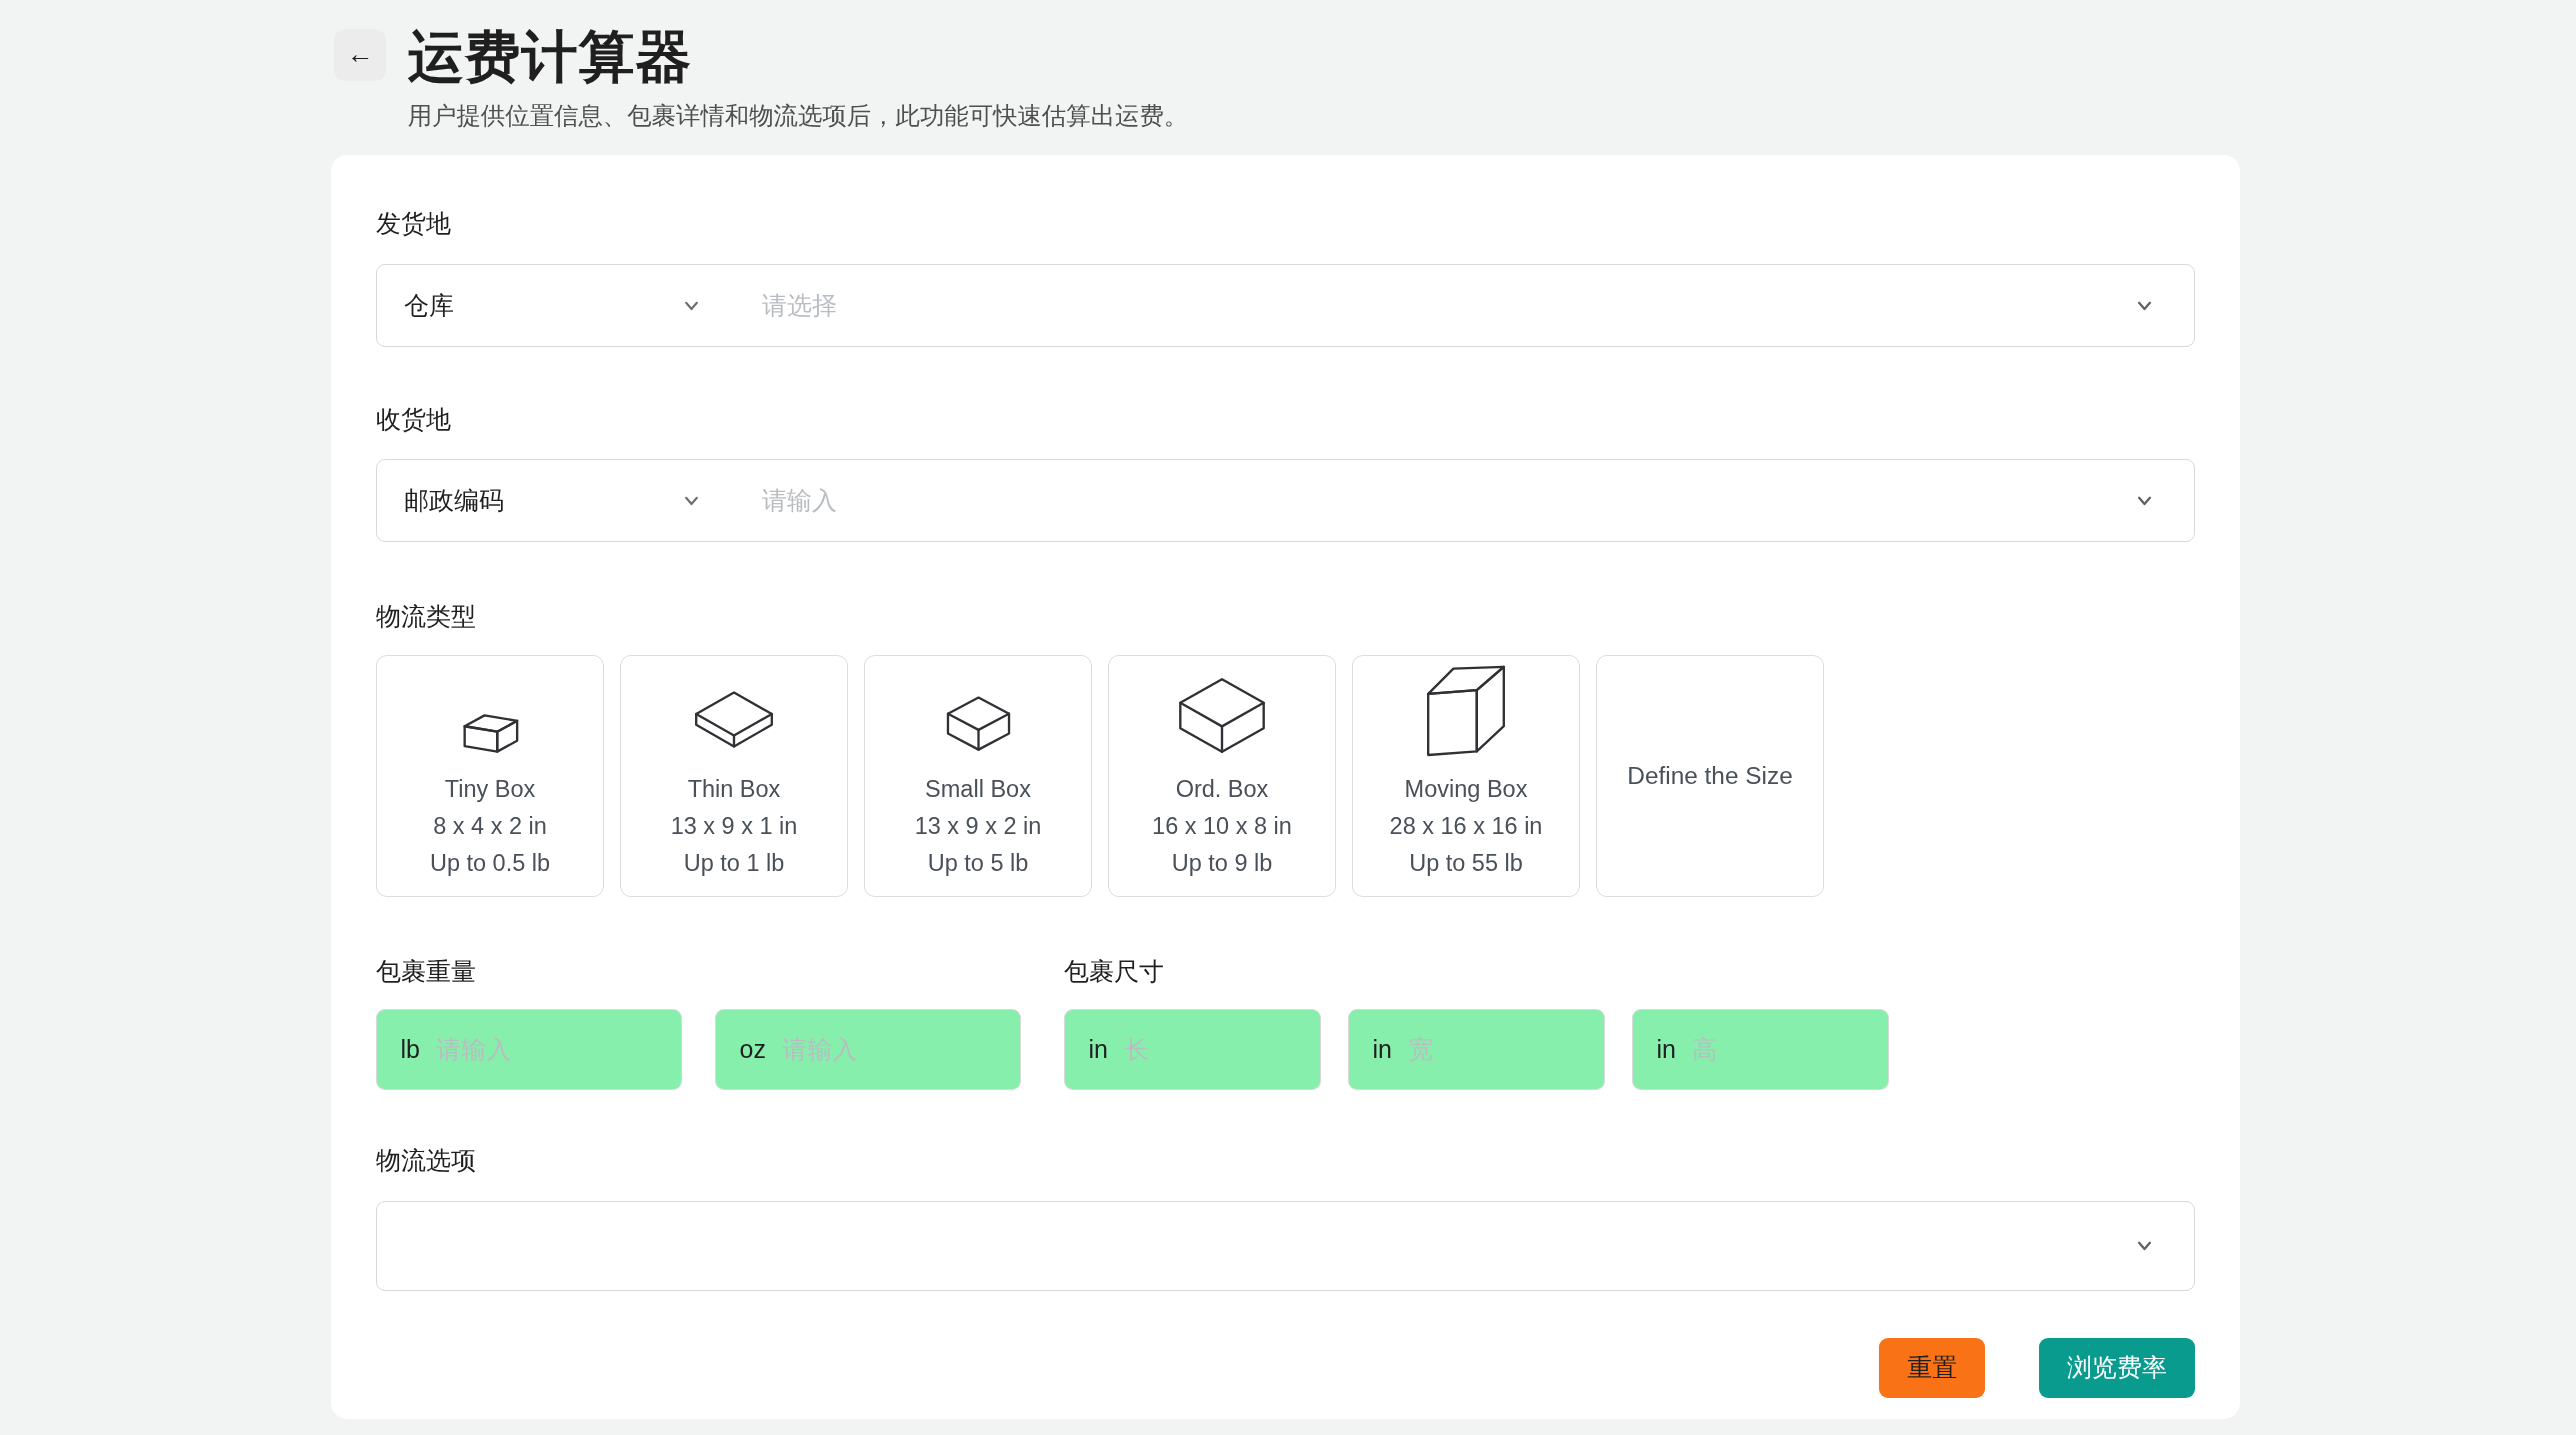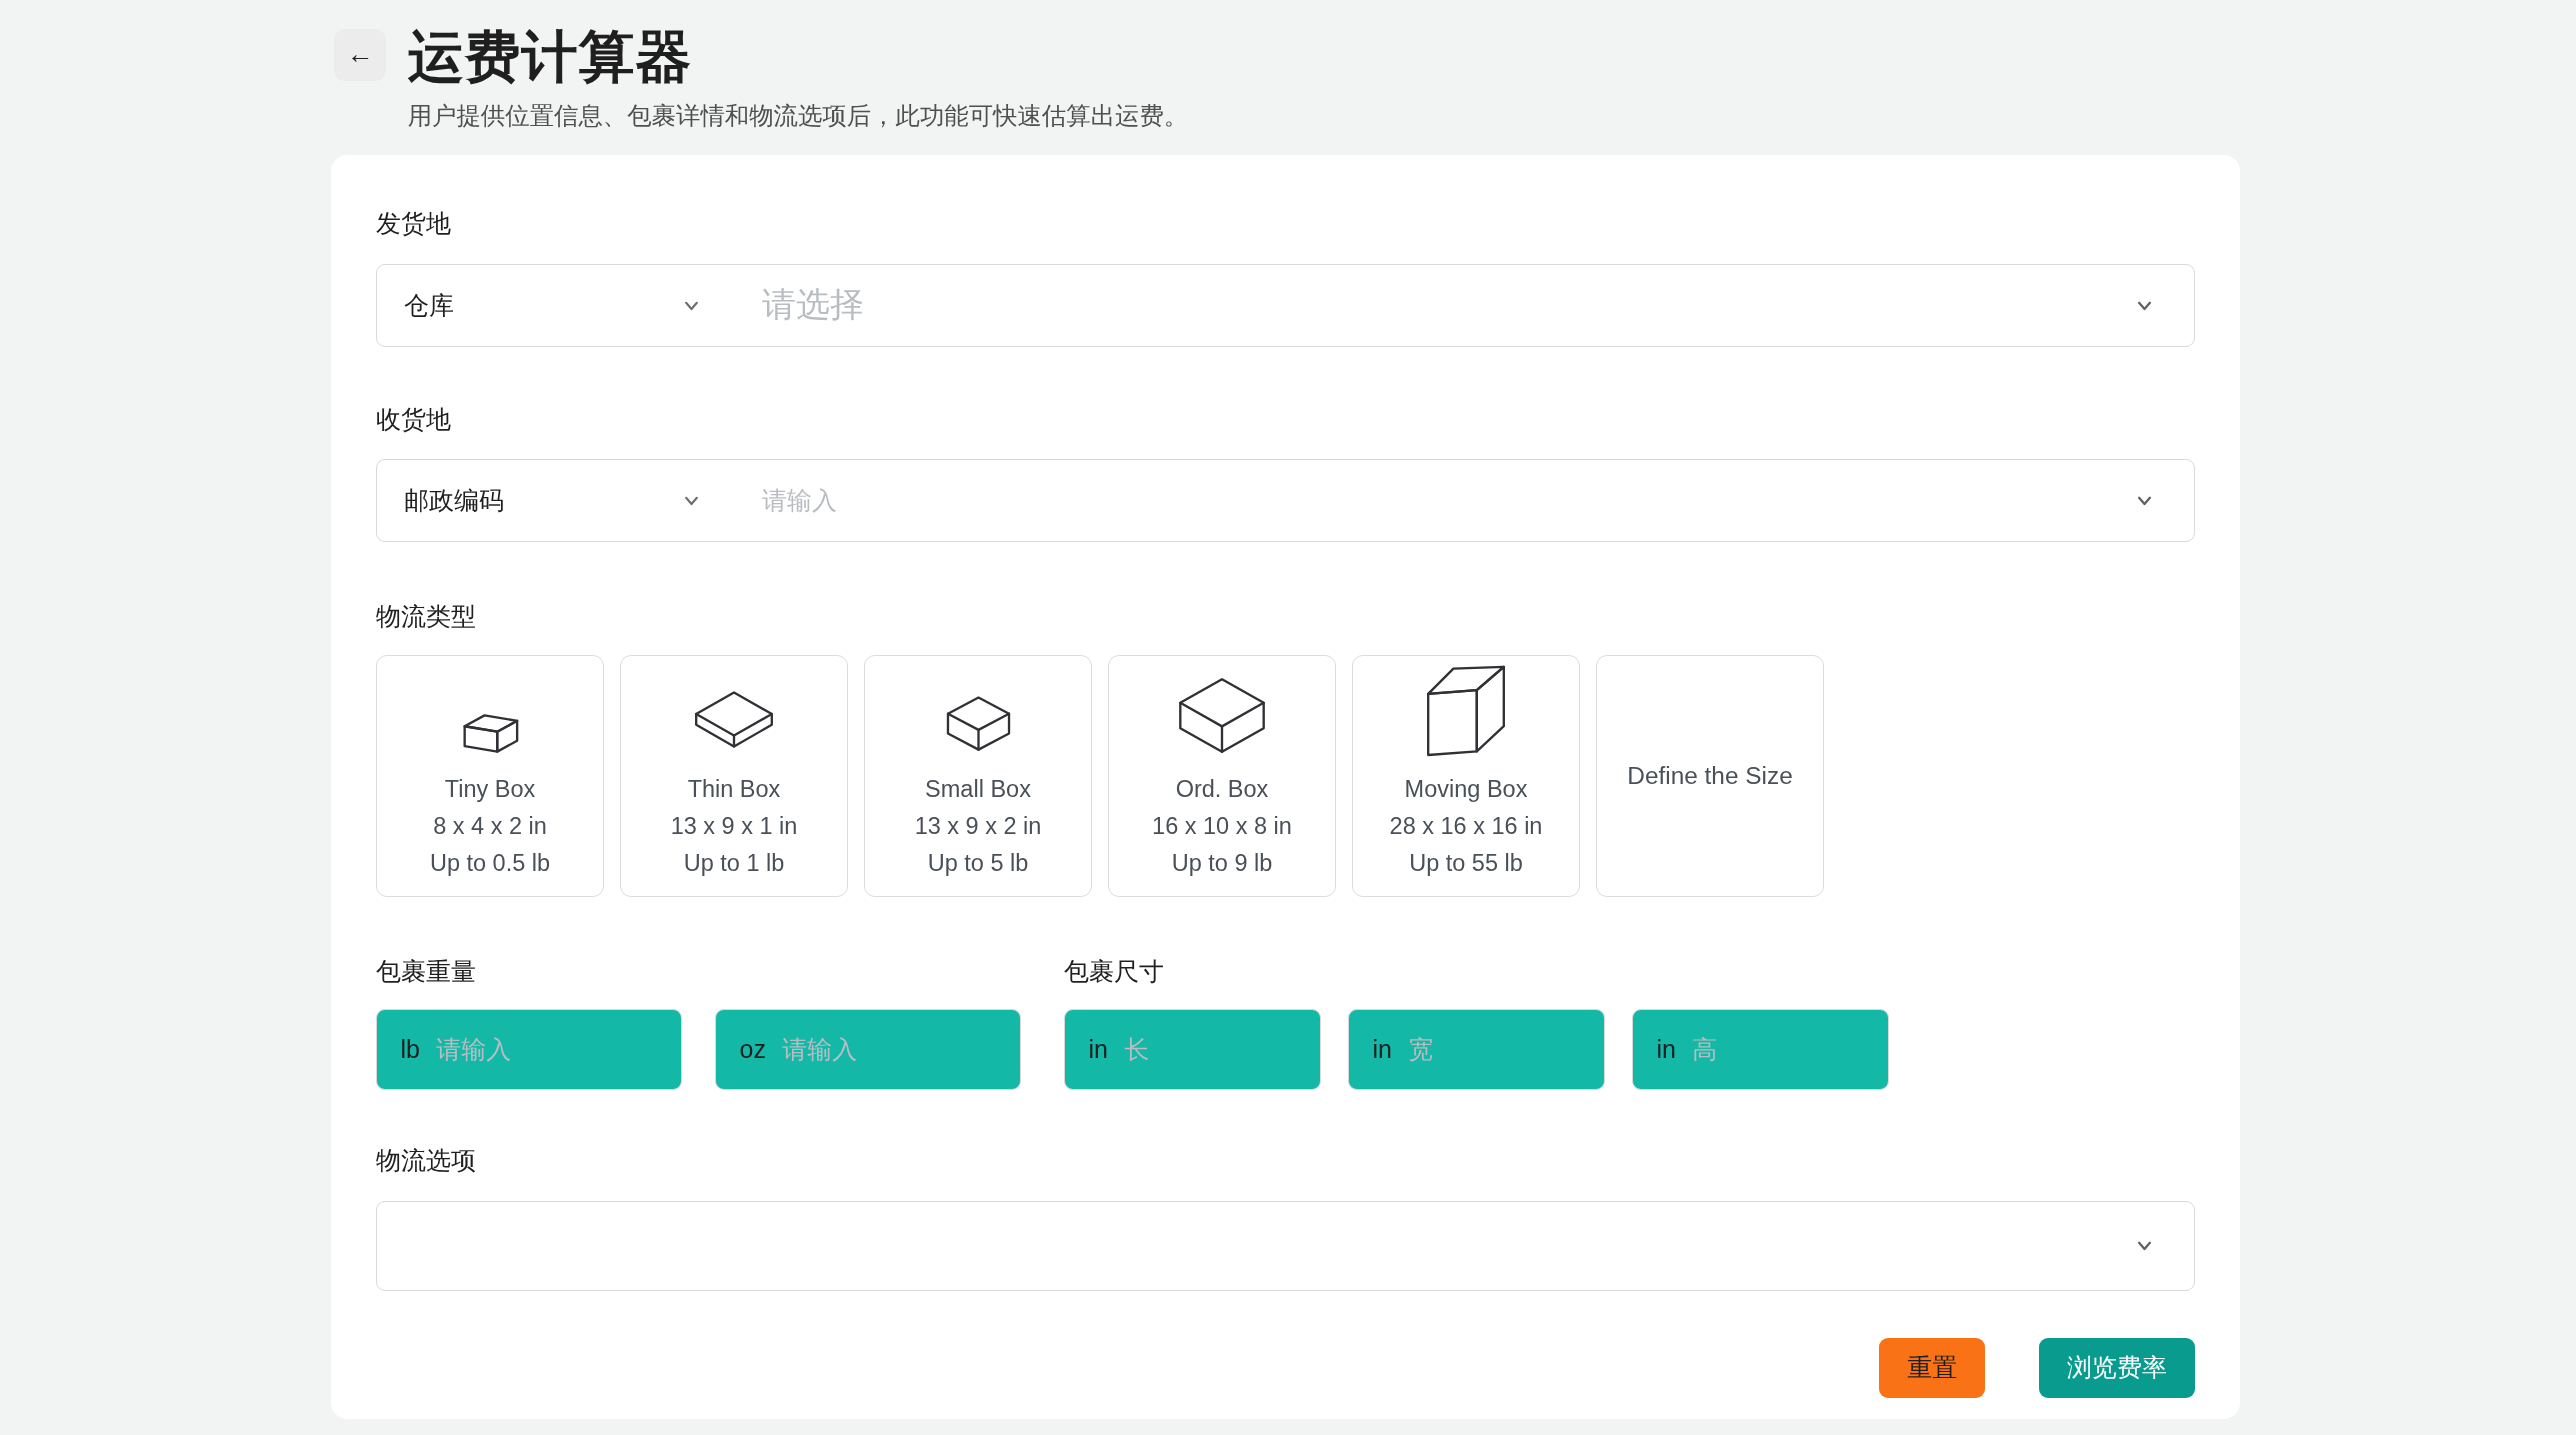--- a/index.html
+++ b/index.html
@@ -53,21 +53,21 @@
     width:354px;flex:0 0 354px;height:100%;display:flex;align-items:center;
     justify-content:space-between;padding:0 27px;cursor:pointer;font-size:25px;color:var(--text);
   }
   .combo-main{
     flex:1;height:100%;display:flex;align-items:center;padding-left:31px;cursor:pointer;
   }
   .combo-main input{
     border:none;outline:none;flex:1;font-size:25px;font-family:inherit;color:var(--text);background:transparent;
   }
   .combo-main input::placeholder{color:var(--placeholder);}
-  .combo-placeholder{font-size:34px;color:var(--placeholder);}
+  .combo-placeholder{font-size:25px;color:var(--placeholder);}
   .field-caret{flex:0 0 auto;padding:0 36px 0 18px;display:flex;align-items:center;}
   .chev{stroke:#5f6368;stroke-width:2.6;fill:none;stroke-linecap:round;stroke-linejoin:round;}
   .chev-sm{stroke:#6b6f73;stroke-width:2.4;fill:none;stroke-linecap:round;stroke-linejoin:round;}
 
   
   .cards{margin-top:21.7px;display:flex;gap:16px;}
   .card{
     width:228px;height:242px;border:1.8px solid #dcdcdc;border-radius:10.8px;background:#fff;
     display:flex;flex-direction:column;align-items:center;justify-content:center;
     cursor:pointer;text-align:center;
@@ -78,21 +78,21 @@
   .card-define{justify-content:center;}
   .card-define .c-name{font-size:24.4px;}
 
   
   .measure-row{margin-top:58px;display:flex;gap:43px;}
   .measure-group{display:flex;flex-direction:column;}
   .measure-inputs{display:flex;margin-top:21.7px;}
   .weight-inputs{gap:33px;}
   .dim-inputs{gap:27px;}
   .unit-input{
-    height:81px;border:1.8px solid var(--border);border-radius:9px;background:#14b8a6;
+    height:81px;border:1.8px solid var(--border);border-radius:9px;background:#86efac;
     display:flex;align-items:center;padding:0 23.5px;cursor:text;
   }
   .unit-input .unit{font-size:25px;color:var(--text);margin-right:16.3px;}
   .unit-input input{
     border:none;outline:none;width:100%;font-size:25px;font-family:inherit;color:var(--text);background:transparent;
   }
   .unit-input input::placeholder{color:var(--placeholder);}
   .w-lb,.w-oz{width:306px;}
   .w-dim{width:257px;}
 

